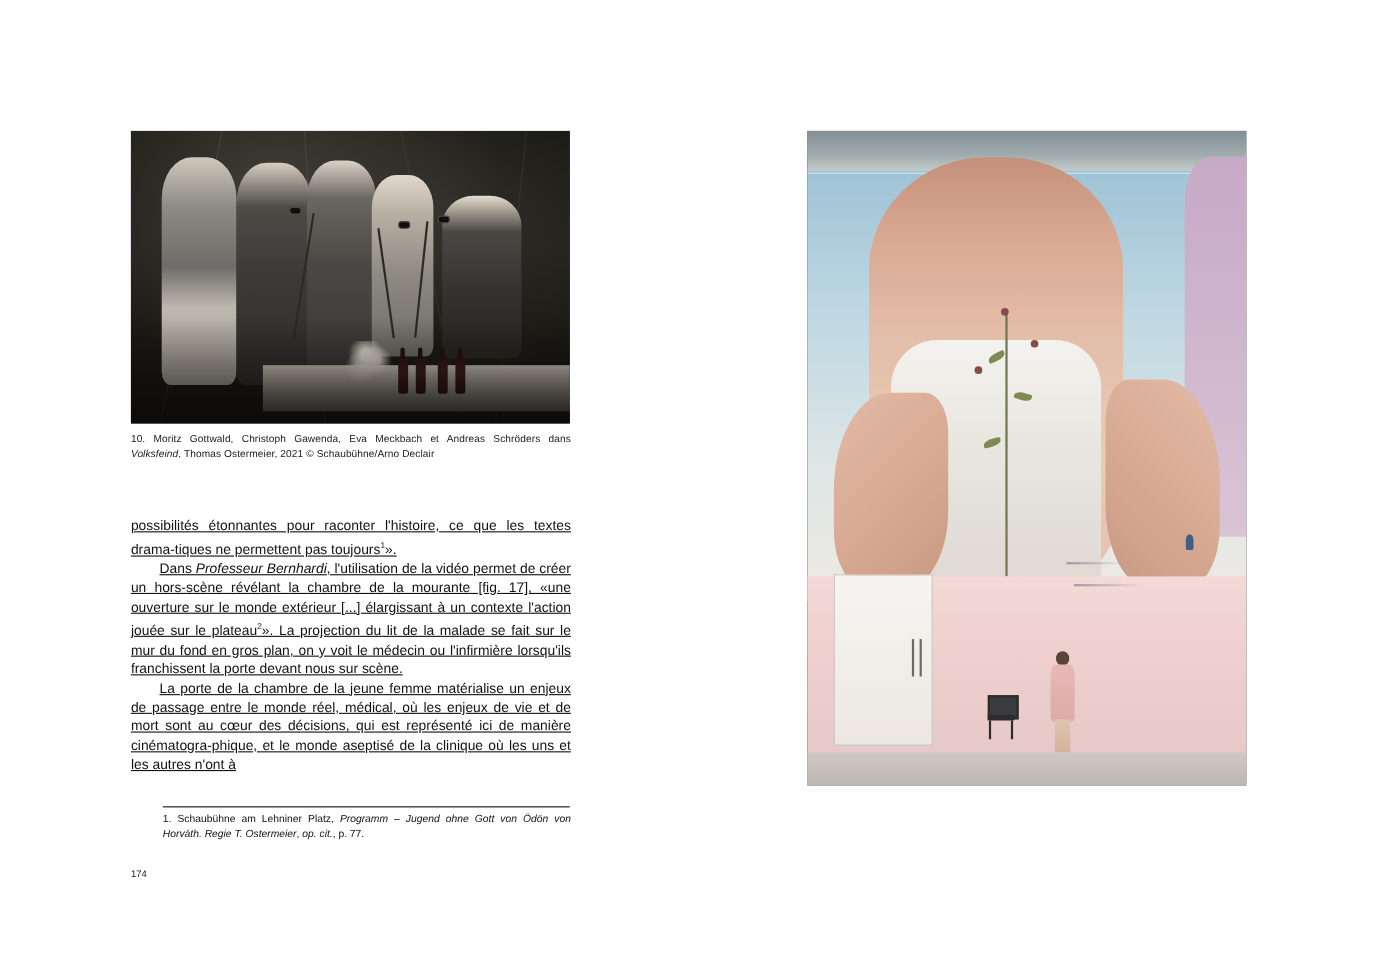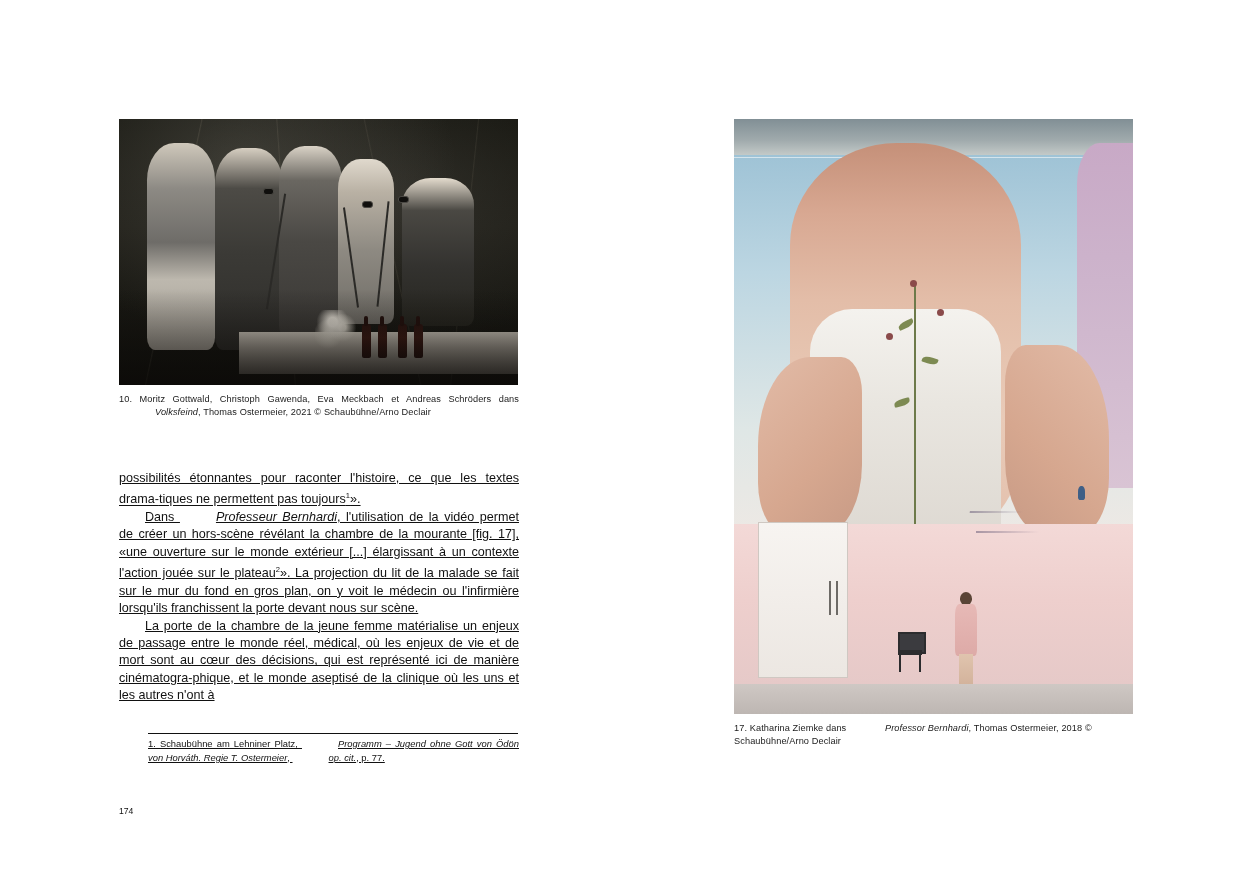--- a/index.html
+++ b/index.html
@@ -265,21 +265,21 @@
   .caption {
     position: absolute;
     font-size: 9.2px;
     line-height: 13px;
     letter-spacing: 0.1px;
     color: #1a1a1a;
   }
   #caption-16 { left: 119px; top: 393px; width: 400px; text-align: justify; }
   #caption-17 { left: 734px; top: 722px; width: 400px; }
 
-  .italic { font-style: italic; margin-left: 36px; }
+  .italic { font-style: italic; }
 
   #body-text {
     position: absolute;
     left: 119px;
     top: 470px;
     width: 400px;
     font-size: 12.6px;
     line-height: 17.4px;
     text-align: justify;
     color: #111;
@@ -300,26 +300,26 @@
   #footnotes {
     position: absolute;
     left: 148px;
     top: 737px;
     width: 371px;
     font-size: 9.4px;
     line-height: 13.6px;
     text-align: justify;
     color: #111;
   }
-  #footnotes p { margin: 0; text-decoration: underline; }
+  #footnotes p { margin: 0; }
 
   #folio {
     position: absolute;
     left: 119px;
-    top: 806px;
+    top: 789px;
     font-size: 8.6px;
     color: #111;
   }
 </style>
 </head>
 <body>
 
 <div id="left-page">
 
   <div class="figure" id="figure-16">
@@ -404,16 +404,13 @@
 
     <div class="actor">
       <div class="actor-head"></div>
       <div class="actor-body"></div>
       <div class="actor-legs"></div>
     </div>
 
     <div class="floor"></div>
   </div>
 
-  <div class="caption" id="caption-17" style="left:108px;">
-    <span>17. Katharina Ziemke dans </span><span class="italic">Professor Bernhardi</span><span>, Thomas Ostermeier, 2018 © Schaubühne/Arno Declair</span>
-  </div>
 </div>
 
 </body></html>

